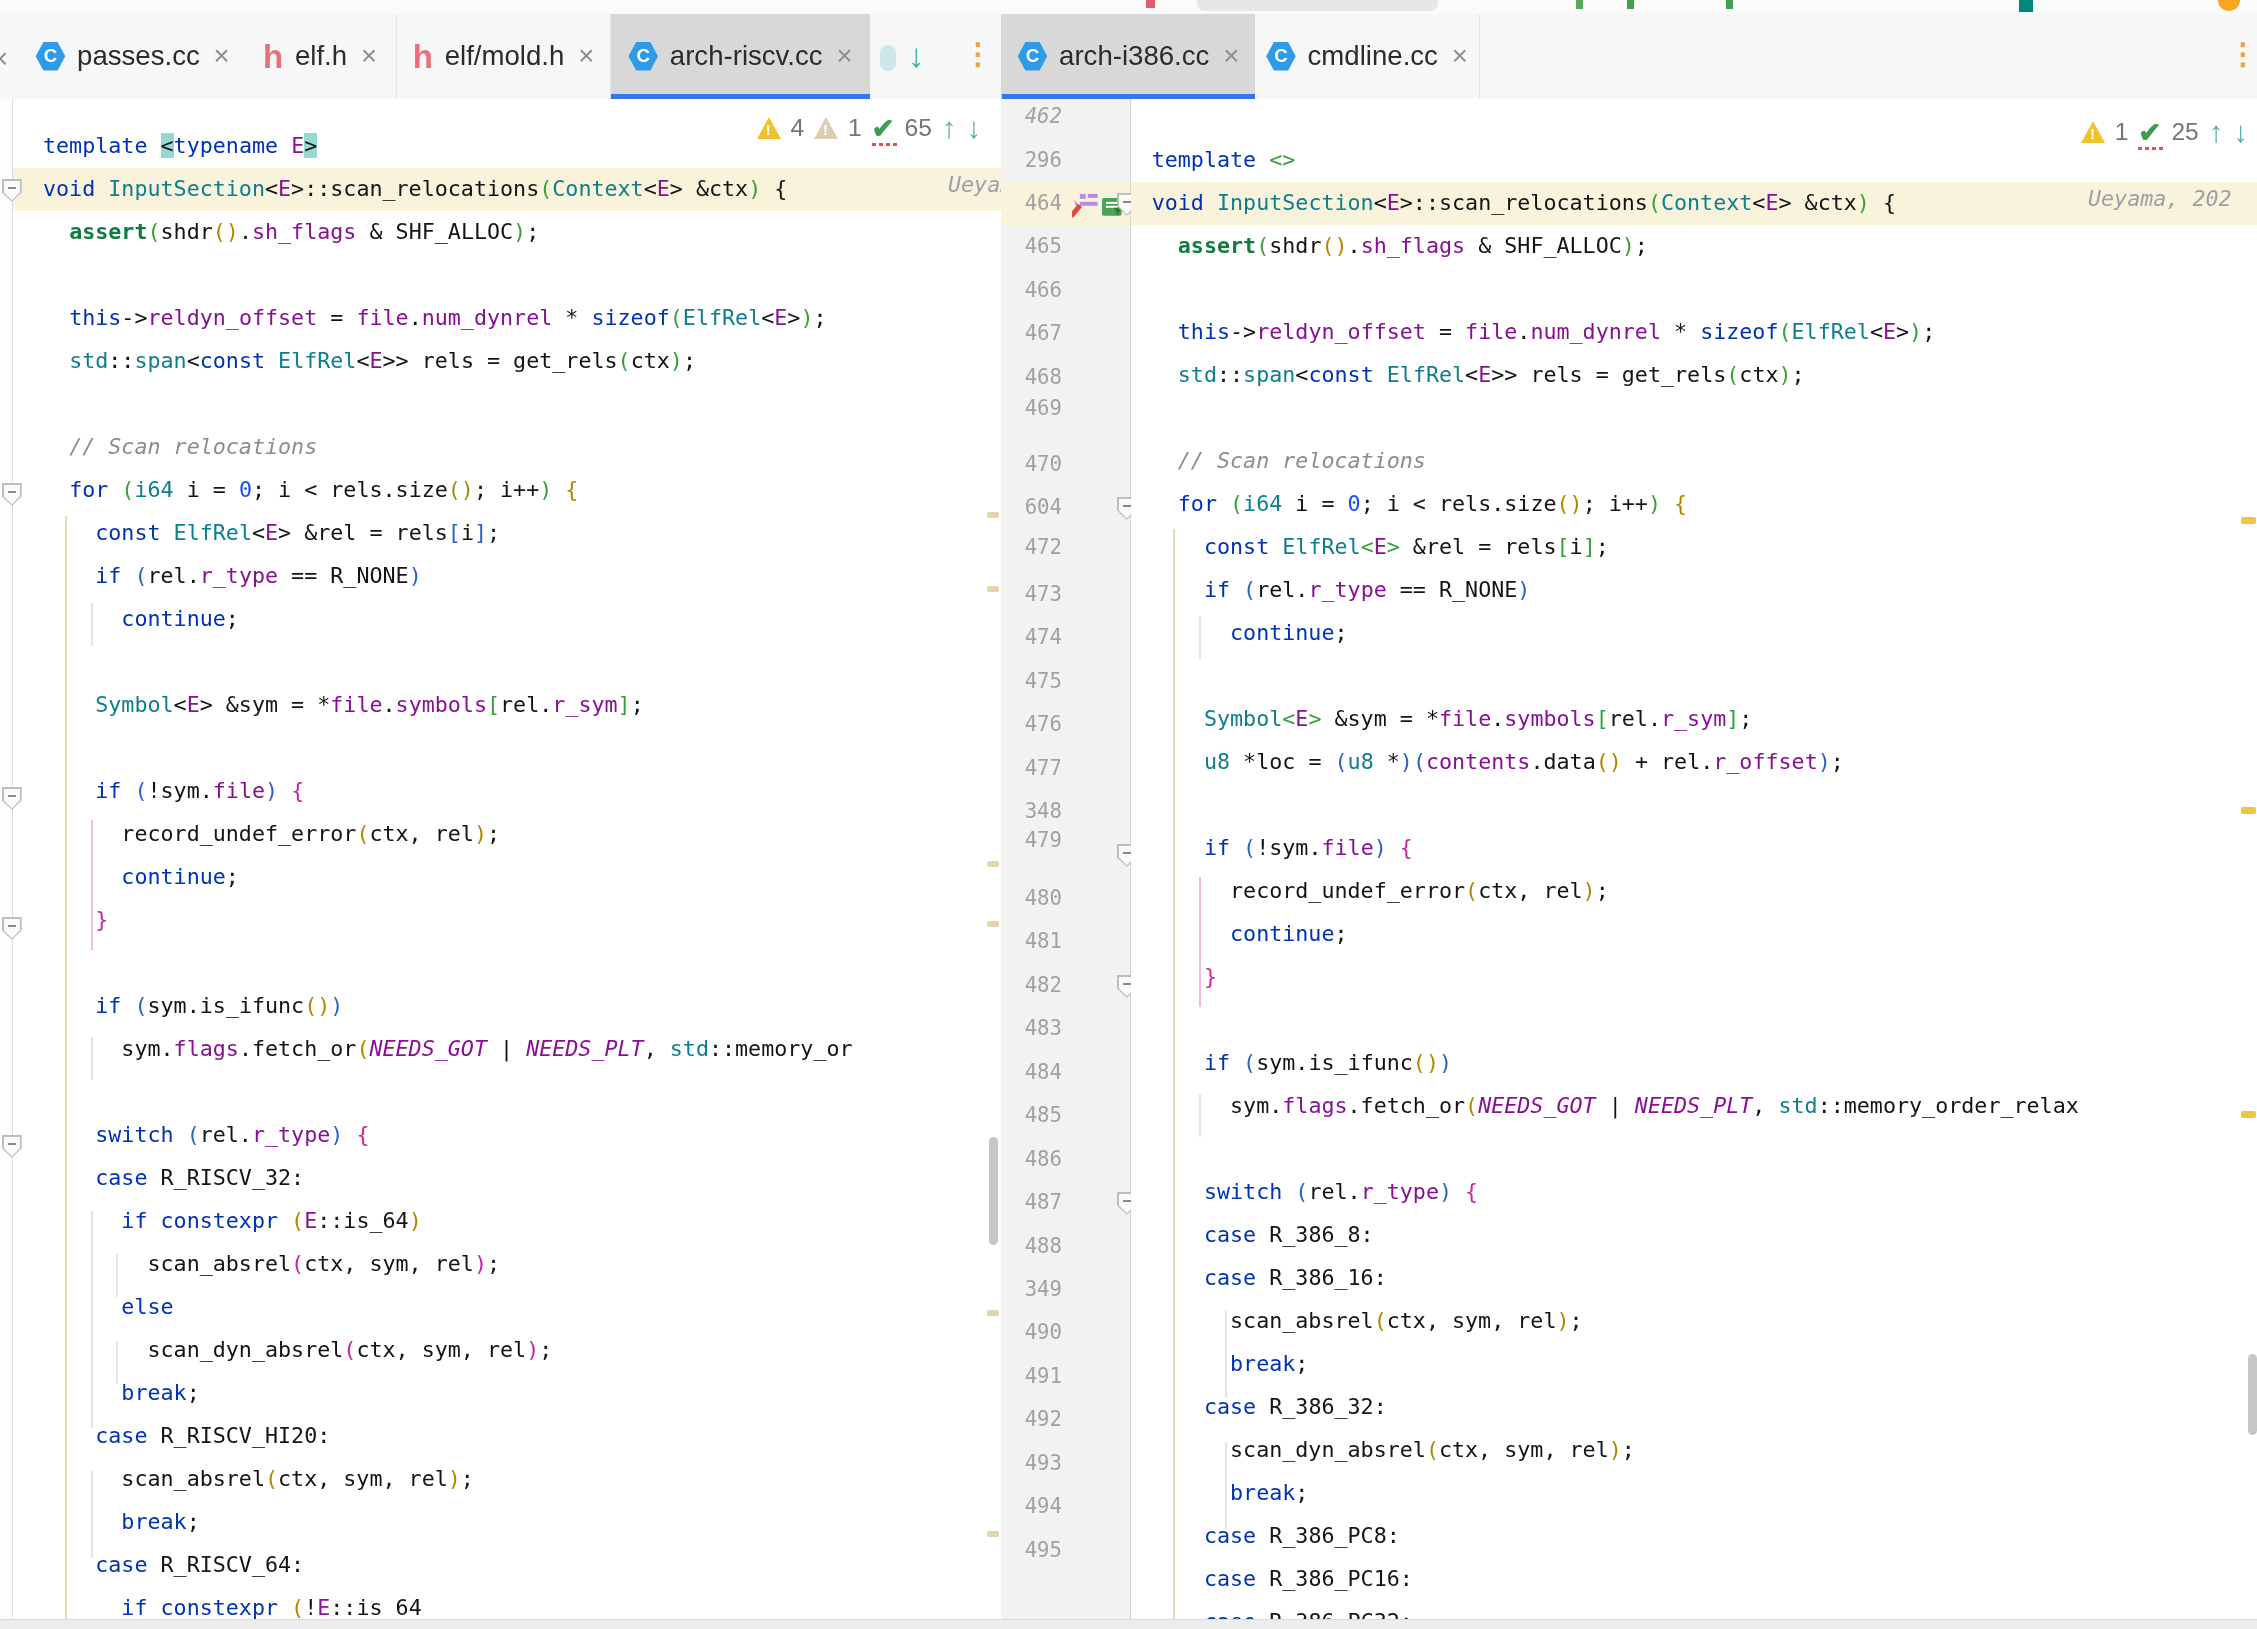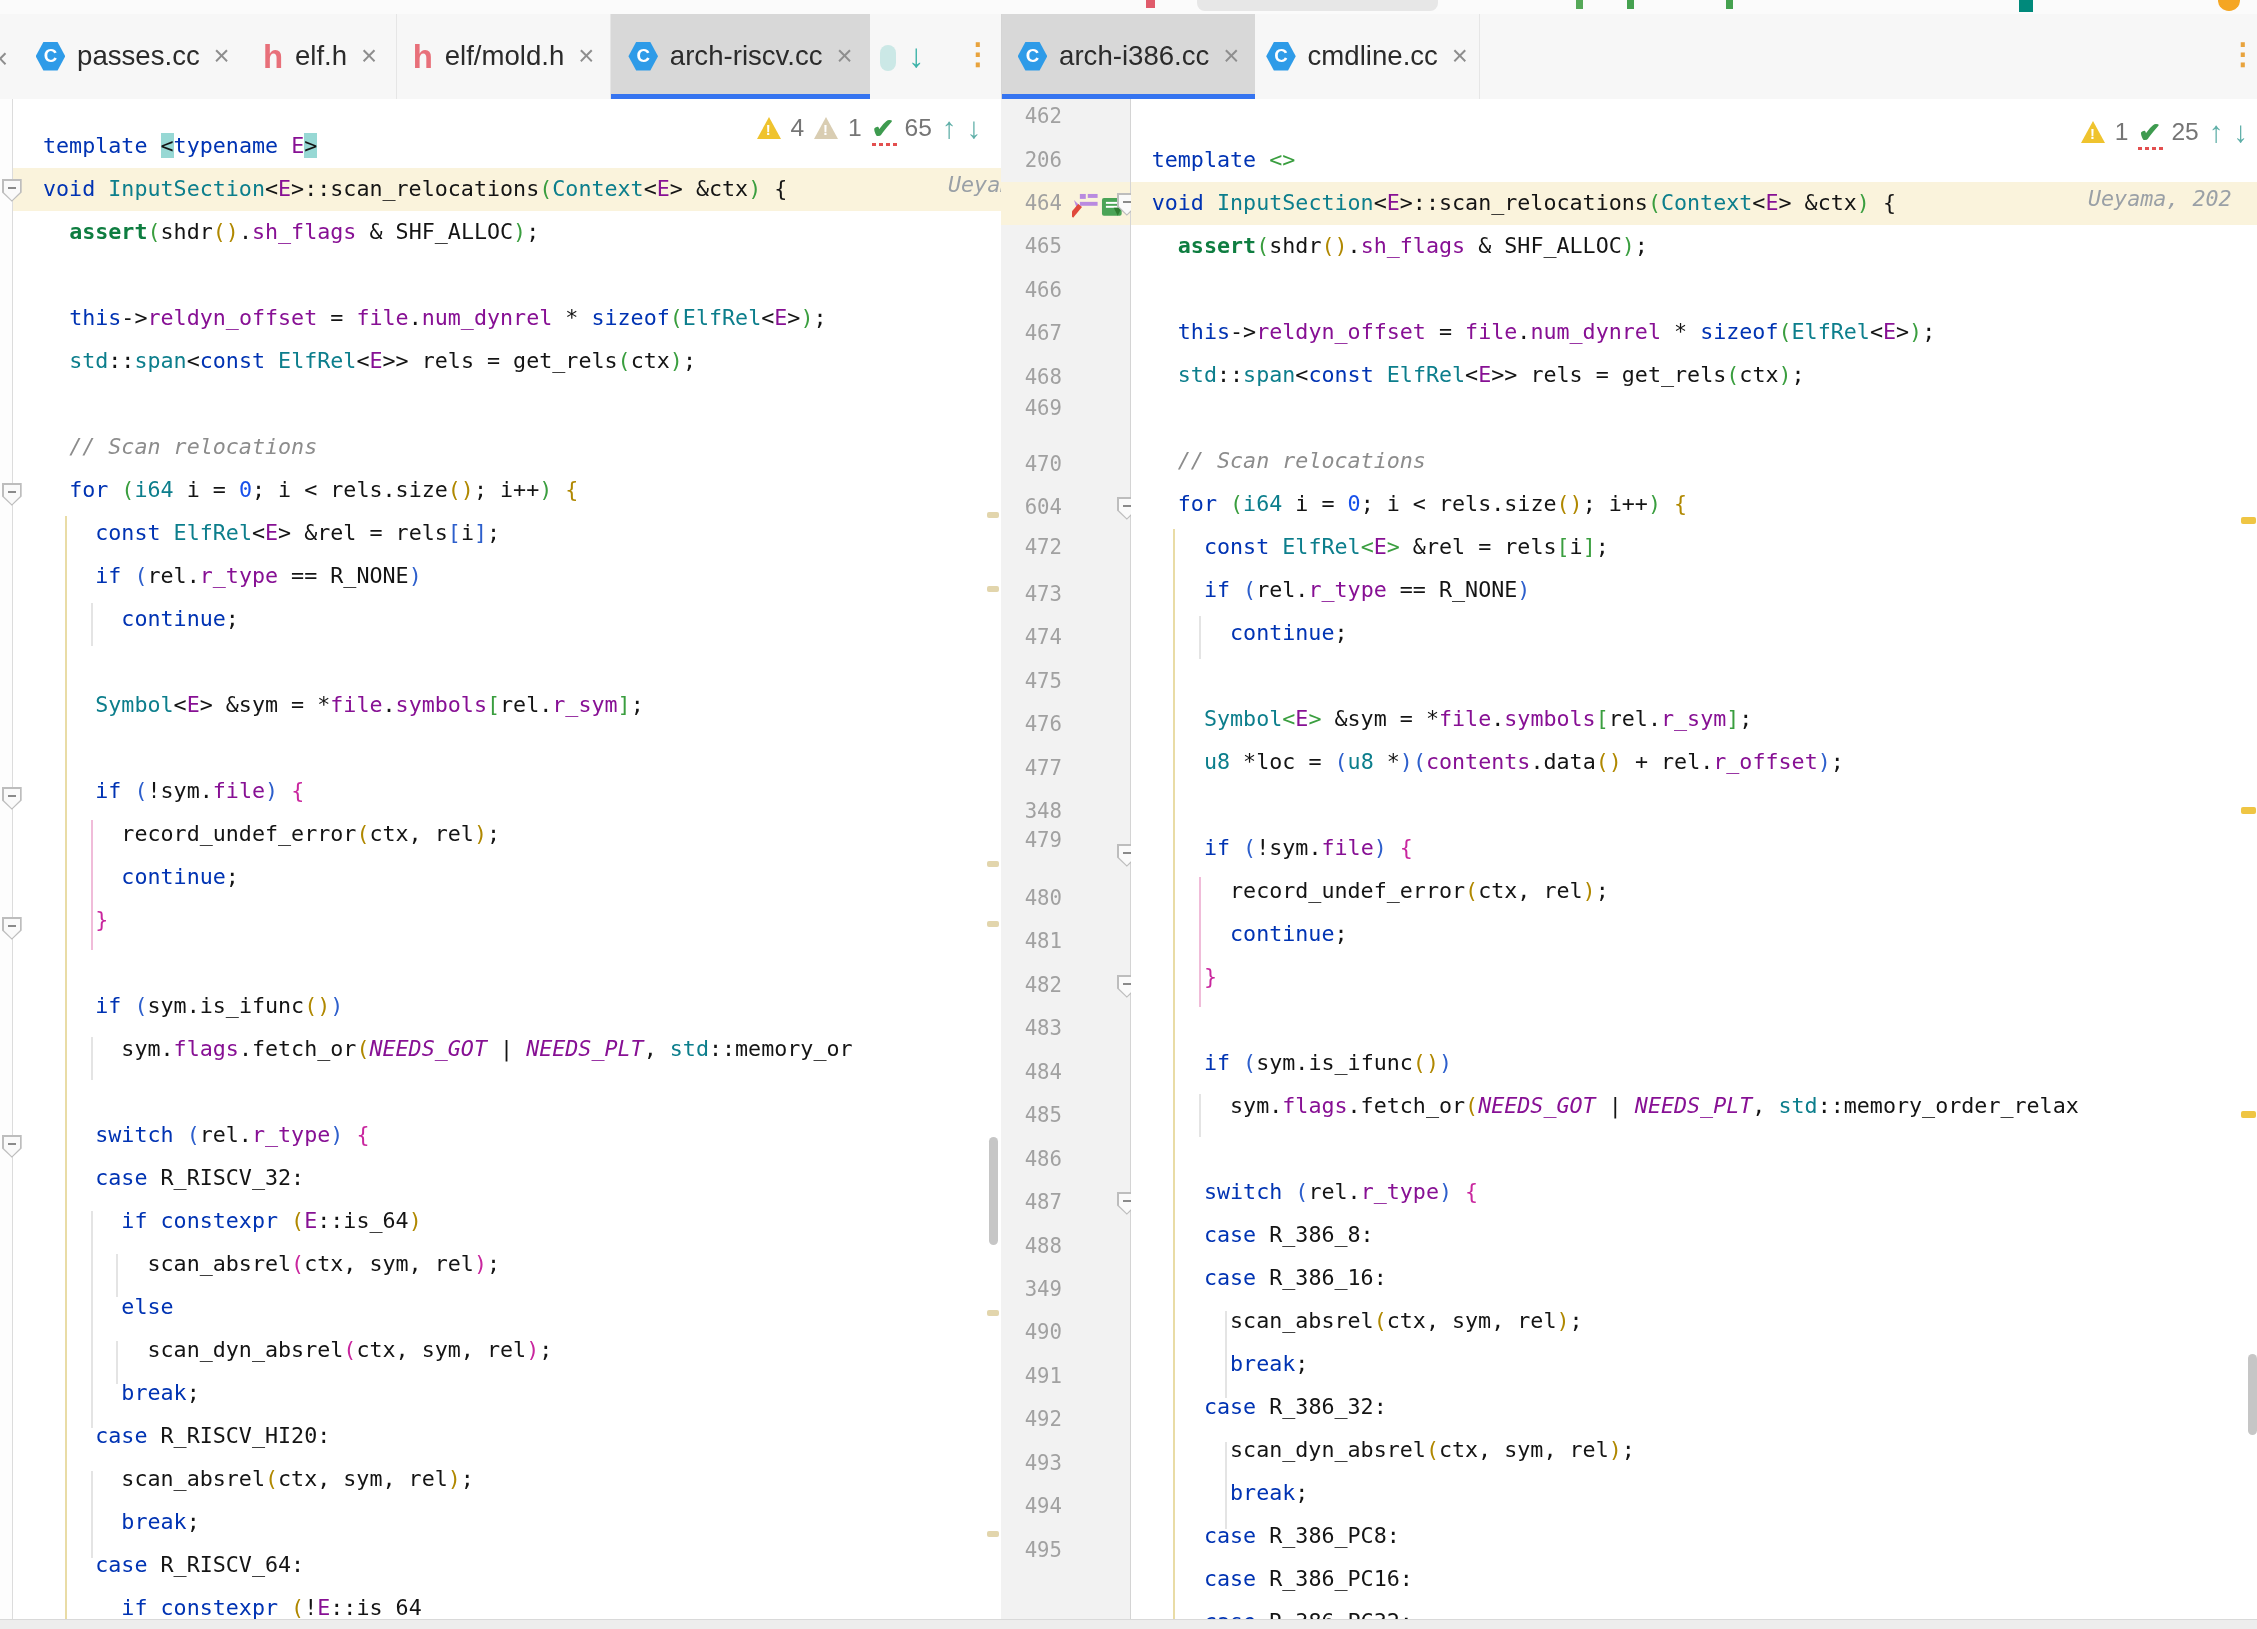--- a/index.html
+++ b/index.html
@@ -189,22 +189,22 @@
       <div class="mark" style="left: 987px; top: 762px; width: 11.8px; height: 5.9px; background: rgb(226, 213, 172); position: absolute;"></div>
       <div class="mark" style="left: 987px; top: 822px; width: 11.8px; height: 5.9px; background: rgb(226, 213, 172); position: absolute;"></div>
       <div class="mark" style="left: 987px; top: 1211px; width: 11.8px; height: 5.9px; background: rgb(226, 213, 172); position: absolute;"></div>
       <div class="mark" style="left: 987px; top: 1432px; width: 11.8px; height: 5.9px; background: rgb(226, 213, 172); position: absolute;"></div>
       <div class="thumb" style="left: 989px; top: 1038px; height: 108px;"></div>
     </div>
 
   <div id="gutter">
     <div class="caret-line" style="top:83px;"></div>
     <div id="gutter-nums">
-        <div class="lnum" style="top: -3.9px;">462</div>
-        <div class="lnum" style="top: 40px;">206</div>
+        <div class="lnum" style="top: -3.9px; font-style: italic;">462</div>
+        <div class="lnum" style="top: 40px;">296</div>
         <div class="lnum" style="top: 83px;">464</div>
         <div class="lnum" style="top: 126px;">465</div>
         <div class="lnum" style="top: 170px;">466</div>
         <div class="lnum" style="top: 213px;">467</div>
         <div class="lnum" style="top: 257px;">468</div>
         <div class="lnum" style="top: 288px;">469</div>
         <div class="lnum" style="top: 344px;">470</div>
         <div class="lnum" style="top: 387px;">604</div>
         <div class="lnum" style="top: 427px;">472</div>
         <div class="lnum" style="top: 474px;">473</div>

